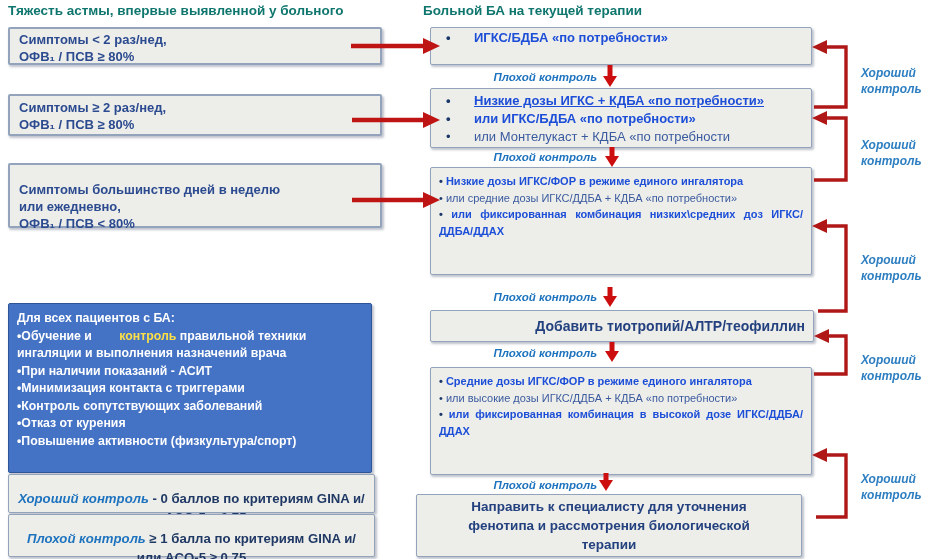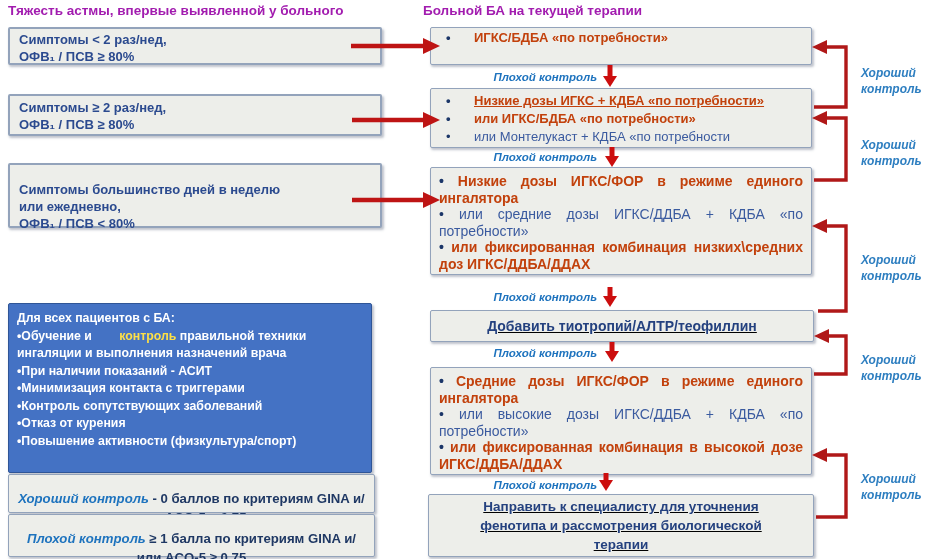--- a/index.html
+++ b/index.html
@@ -2,37 +2,37 @@
 <html><head>
 <meta charset="utf-8">
 <style>
   html,body{margin:0;padding:0;background:#ffffff;}
   #canvas{
     position:relative;width:926px;height:559px;background:#ffffff;overflow:hidden;
     font-family:"Liberation Sans", sans-serif;
   }
   *{box-sizing:border-box;}
   .col-title{
-    position:absolute;font-size:13.5px;font-weight:700;color:#a21caf;white-space:nowrap;
+    position:absolute;font-size:13.5px;font-weight:700;color:#0f766e;white-space:nowrap;
   }
   
   .gbox{
     position:absolute;background:#EDEEEA;border:2px solid #93A3BB;border-radius:2px;
     box-shadow:1.5px 2px 2.5px rgba(110,120,140,.45);
   }
   .lbox{left:8px;width:374px;padding:2px 9px;}
   .lline{font-size:13px;font-weight:600;color:#2B4A8F;line-height:17px;white-space:nowrap;}
   
   .rbox{left:430px;width:382px;padding:2px 8px;}
   .rline{font-size:13px;line-height:17.5px;color:#3A5A9F;font-weight:400;}
-  .rline.b{font-weight:700;color:#c2410c;}
+  .rline.b{font-weight:700;color:#1d4ed8;}
   .rbox.sp .rline::before{content:"\2022";display:inline-block;width:28px;padding-left:7px;color:#1B3668;}
-  .rbox.tight .rline{font-size:14px;line-height:16.5px;text-align:justify;}
+  .rbox.tight .rline{font-size:11px;line-height:16.5px;text-align:justify;}
   .rbox.tight .rline::before{content:"\2022\00a0";color:#1B3668;}
-  .rbox.center{display:flex;align-items:center;justify-content:center;text-align:center;text-decoration:underline;}
+  .rbox.center{display:flex;align-items:center;justify-content:flex-end;text-align:center;}
   .rtext{font-size:14px;font-weight:600;color:#24417F;line-height:19px;}
   
   .bluebox{
     position:absolute;left:8px;top:303px;width:364px;height:170px;
     background:#4472C4;border:1px solid #2F5597;border-radius:2px;padding:6px 8px 4px 8px;
     box-shadow:1.5px 2px 2.5px rgba(110,120,140,.45);
   }
   .bb-line{font-size:12.3px;font-weight:700;color:#ffffff;line-height:17.5px;}
   .bb-line.bullet::before{content:"\2022";color:#ffffff;}
   .bb-hl{color:#fde047;margin-left:24px;}
@@ -109,21 +109,21 @@
   <div class="gbox rbox center" style="top:310px;width:384px;height:32px;border-width:1.5px;">
     <div class="rtext">Добавить тиотропий/АЛТР/теофиллин</div>
   </div>
 
   <div class="gbox rbox tight" style="top:367px;height:108px;padding-top:5px;border-width:1.5px;">
     <div class="rline b">Средние дозы ИГКС/ФОР в режиме единого ингалятора</div>
     <div class="rline">или высокие дозы ИГКС/ДДБА + КДБА «по потребности»</div>
     <div class="rline b">или фиксированная комбинация в высокой дозе ИГКС/ДДБА/ДДАХ</div>
   </div>
 
-  <div class="gbox rbox center" style="left:428px;top:494px;width:386px;height:63px;padding:3px 25px;border-width:1.5px;">
+  <div class="gbox rbox center" style="left:416px;top:494px;width:386px;height:63px;padding:3px 25px;border-width:1.5px;">
     <div class="rtext" style="font-size:13.5px;">Направить к специалисту для уточнения фенотипа и рассмотрения биологической терапии</div>
   </div>
 
   <div class="flow-label" style="top:71px;">Плохой контроль</div>
   <div class="flow-label" style="top:151px;">Плохой контроль</div>
   <div class="flow-label" style="top:291px;">Плохой контроль</div>
   <div class="flow-label" style="top:347px;">Плохой контроль</div>
   <div class="flow-label" style="top:479px;">Плохой контроль</div>
 
   <div class="side-label" style="top:65px;">Хороший контроль</div>

